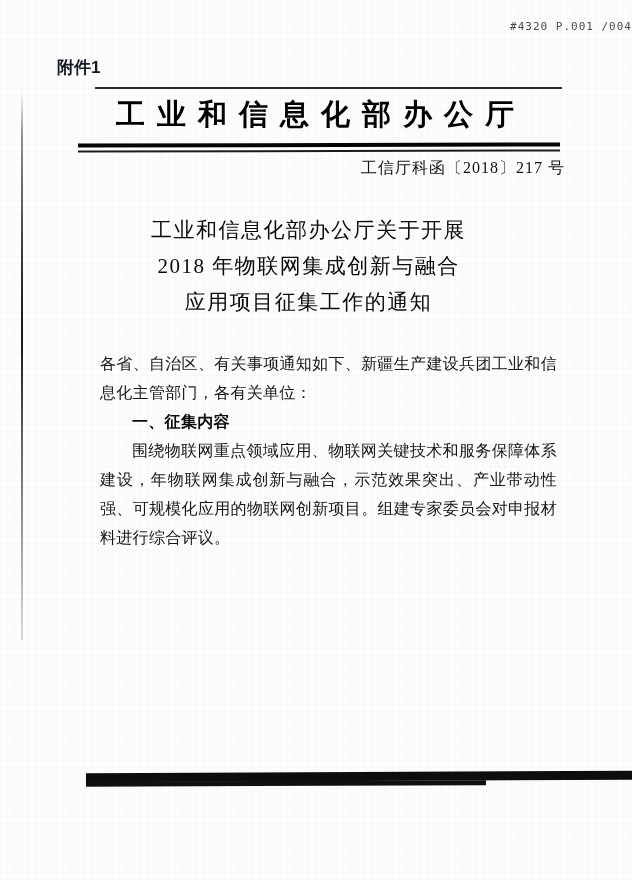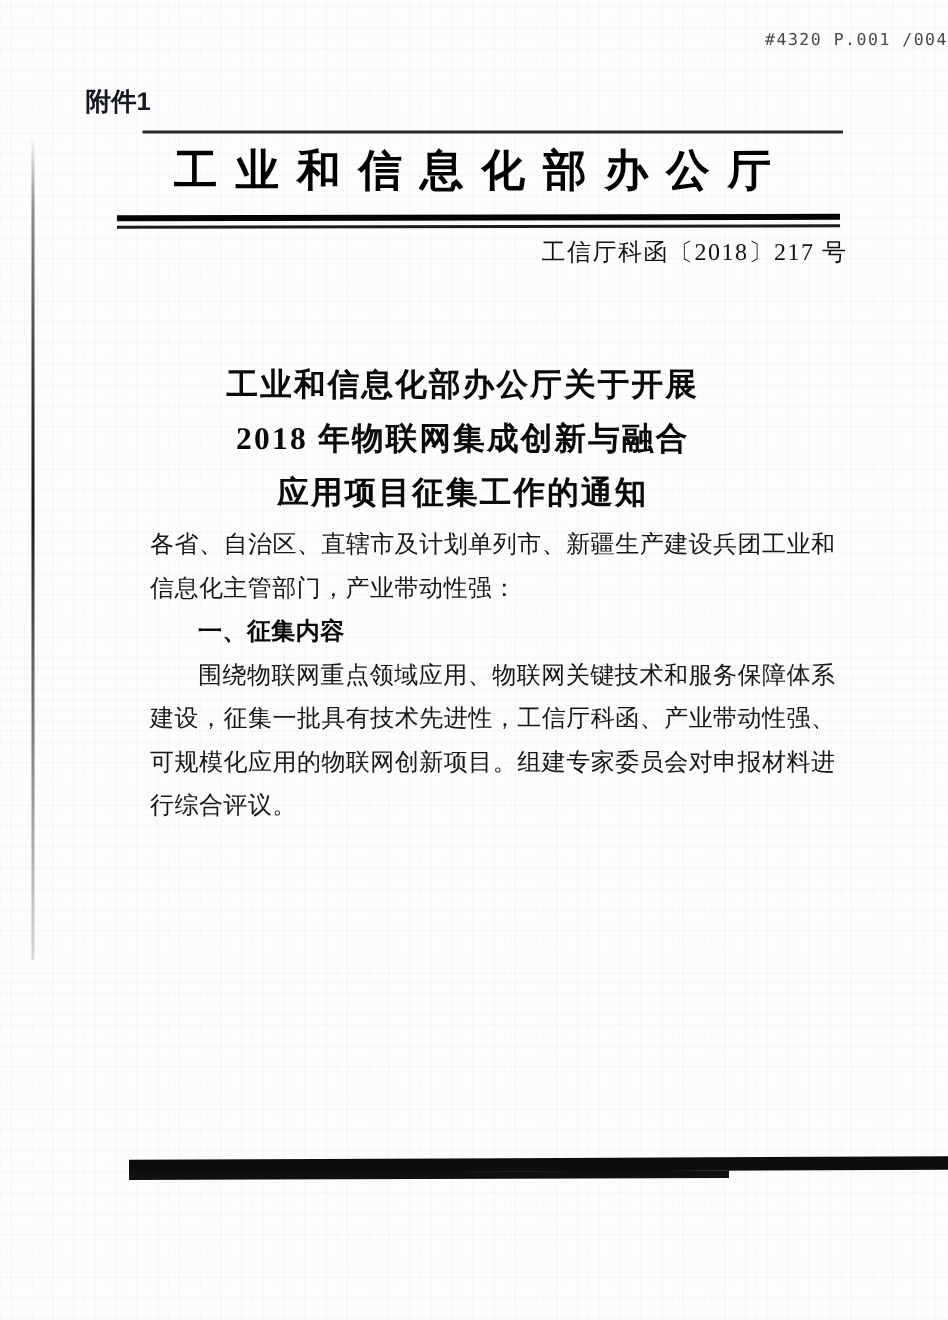--- a/index.html
+++ b/index.html
@@ -75,26 +75,26 @@
   .doc-number {
     position: absolute;
     top: 158px;
     right: 80px;
     font-size: 16px;
     color: #111;
     letter-spacing: 1px;
   }
   .doc-title {
     position: absolute;
-    top: 238px;
+    top: 212px;
     left: 0;
     width: 617px;
     text-align: center;
     font-size: 21px;
-    font-weight: 700;
+    font-weight: 400;
     line-height: 36px;
     letter-spacing: 1.5px;
     color: #0a0a0a;
   }
   .body-text {
     position: absolute;
     top: 349px;
     left: 100px;
     width: 457px;
     font-size: 16px;
@@ -160,23 +160,23 @@
 
   <div class="doc-number">工信厅科函〔2018〕217 号</div>
 
   <div class="doc-title">
     <div>工业和信息化部办公厅关于开展</div>
     <div>2018 年物联网集成创新与融合</div>
     <div>应用项目征集工作的通知</div>
   </div>
 
   <div class="body-text">
-    <p>各省、自治区、直辖市及计划单列市、新疆生产建设兵团工业和信息化主管部门，产业带动性强：</p>
+    <p>各省、自治区、有关事项通知如下、新疆生产建设兵团工业和信息化主管部门，各有关单位：</p>
     <p class="para-indent section-heading">一、征集内容</p>
-    <p class="para-indent">围绕物联网重点领域应用、物联网关键技术和服务保障体系建设，征集一批具有技术先进性，工信厅科函、产业带动性强、可规模化应用的物联网创新项目。组建专家委员会对申报材料进行综合评议。</p>
+    <p class="para-indent">围绕物联网重点领域应用、物联网关键技术和服务保障体系建设，年物联网集成创新与融合，示范效果突出、产业带动性强、可规模化应用的物联网创新项目。组建专家委员会对申报材料进行综合评议。</p>
   </div>
 
   <div class="scan-line-left"></div>
 
   <div class="scan-bar-bottom"></div>
 
   <div class="scan-bar-bottom-2"></div>
 
 </div>
 

